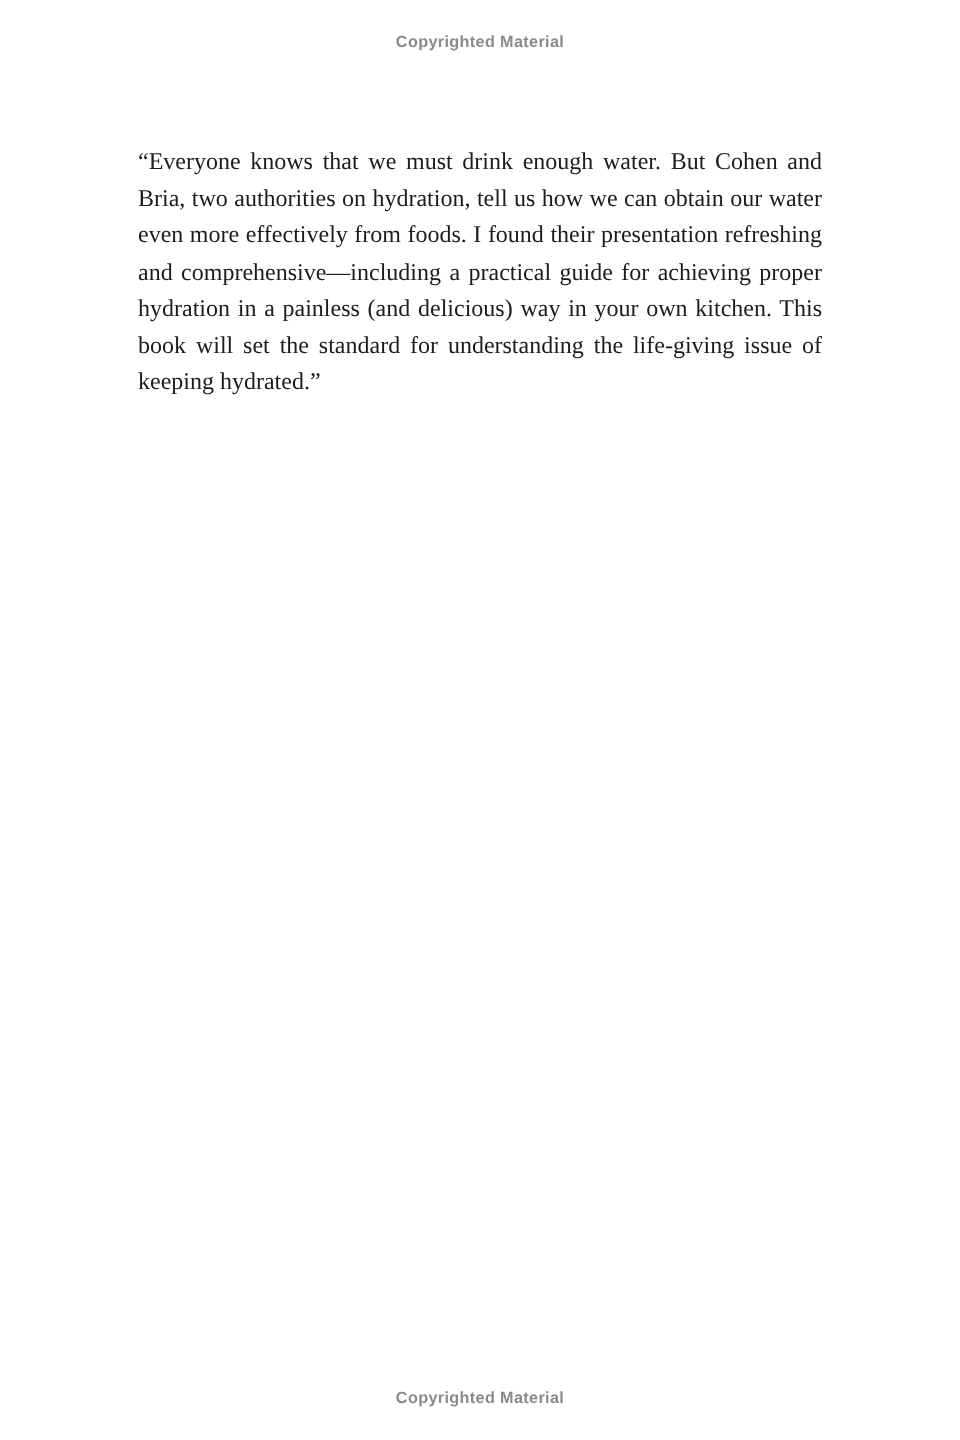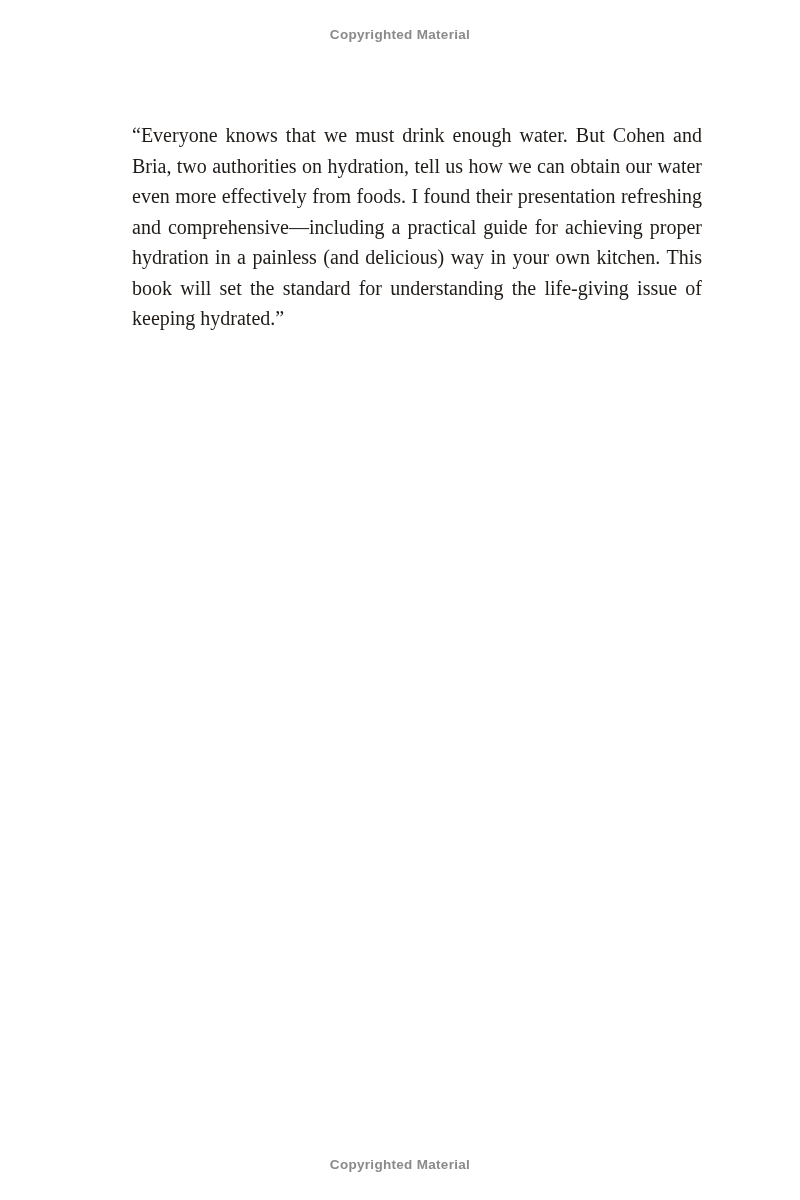--- a/index.html
+++ b/index.html
@@ -23,21 +23,21 @@
       font-family: "Liberation Sans", sans-serif;
       font-size: 13.5px;
       font-weight: bold;
       letter-spacing: 0.3px;
       color: #8a8a8a;
     }
     .notice.top { top: 27px; }
     .notice.bottom { top: 1157px; }
     .quote-block {
       position: absolute;
-      left: 132px;
+      left: 115px;
       top: 120px;
       width: 570px;
       color: #1f1b18;
       font-size: 20px;
       line-height: 30.5px;
     }
     .quote {
       margin: 0;
       text-align: justify;
       text-justify: inter-word;

